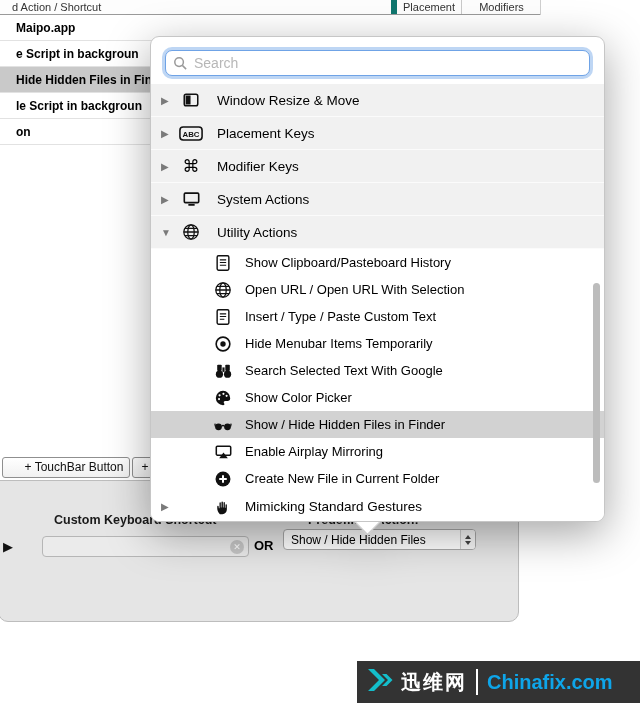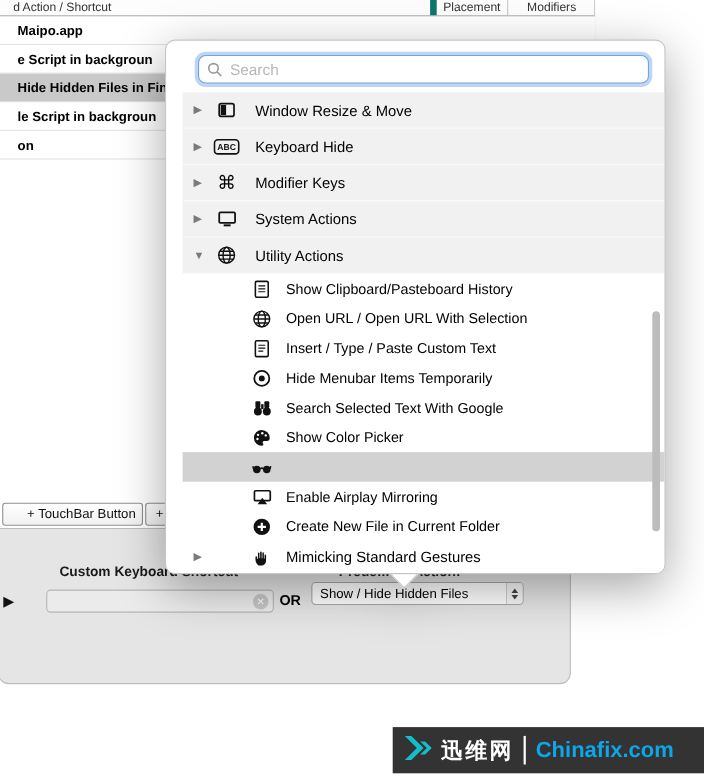--- a/index.html
+++ b/index.html
@@ -72,21 +72,21 @@
   .tri-up   { width:0;height:0;border-left:3.5px solid transparent;border-right:3.5px solid transparent;border-bottom:4.5px solid #444;margin-bottom:2px; }
   .tri-down { width:0;height:0;border-left:3.5px solid transparent;border-right:3.5px solid transparent;border-top:4.5px solid #444; }
 
   
   .popover {
     position:absolute; left:150px; top:36px; width:455px; height:486px;
     filter: drop-shadow(0 12px 22px rgba(0,0,0,0.35));
   }
   .pop-body {
     position:absolute; inset:0; background:#fff; border:1px solid #c6c6c6;
-    border-radius:9px; overflow:hidden;padding-left:15px;
+    border-radius:9px; overflow:hidden;
   }
   .pop-arrow {
     position:absolute; left:208px; bottom:-9px; width:19px; height:19px;
     background:#fff; transform:rotate(45deg);
     border-right:1px solid #c6c6c6; border-bottom:1px solid #c6c6c6;
   }
   .search-wrap { position:relative; margin:13px 14px 8px 14px; }
   .search-wrap input {
     width:100%; height:26px; border:1px solid #6fa3e6; border-radius:7px;
     box-shadow:0 0 0 3px rgba(111,163,230,0.45);
@@ -202,21 +202,21 @@
       </div>
 
       <div class="cat-row">
         <span class="disc">▶</span>
         <span class="icn">
           <svg width="24" height="17" viewBox="0 0 26 17">
               <rect x="1" y="1.5" width="24" height="14" rx="3.5" fill="none" stroke="#111" stroke-width="1.7"></rect>
               <text x="13" y="12" font-size="8.5" font-weight="bold" text-anchor="middle" fill="#111" font-family="inherit">ABC</text>
             </svg>
         </span>
-        <span class="lbl">Keyboard Hide</span>
+        <span class="lbl">Placement Keys</span>
       </div>
 
       <div class="cat-row">
         <span class="disc">▶</span>
         <span class="icn cmd-glyph">⌘</span>
         <span class="lbl">Modifier Keys</span>
       </div>
 
       <div class="cat-row">
         <span class="disc">▶</span>
@@ -313,20 +313,21 @@
       </div>
 
       <div class="sub-row selected">
         <span class="icn">
           <svg width="20" height="18" viewBox="0 0 22 20">
               <circle cx="6" cy="12" r="3.8" fill="#111"></circle>
               <circle cx="16" cy="12" r="3.8" fill="#111"></circle>
               <path d="M9.5 11.5q1.5-2 3 0M2.5 11.5 2 8.5M19.5 11.5 20 8.5" fill="none" stroke="#111" stroke-width="1.4"></path>
             </svg>
         </span>
+        <span class="lbl">Show / Hide Hidden Files in Finder</span>
       </div>
 
       <div class="sub-row">
         <span class="icn">
           <svg width="19" height="18" viewBox="0 0 20 20">
               <rect x="2" y="3.5" width="16" height="10" rx="1.2" fill="none" stroke="#111" stroke-width="1.7"></rect>
               <path d="M10 10.5 14.8 17H5.2z" fill="#111"></path>
             </svg>
         </span>
         <span class="lbl">Enable Airplay Mirroring</span>

